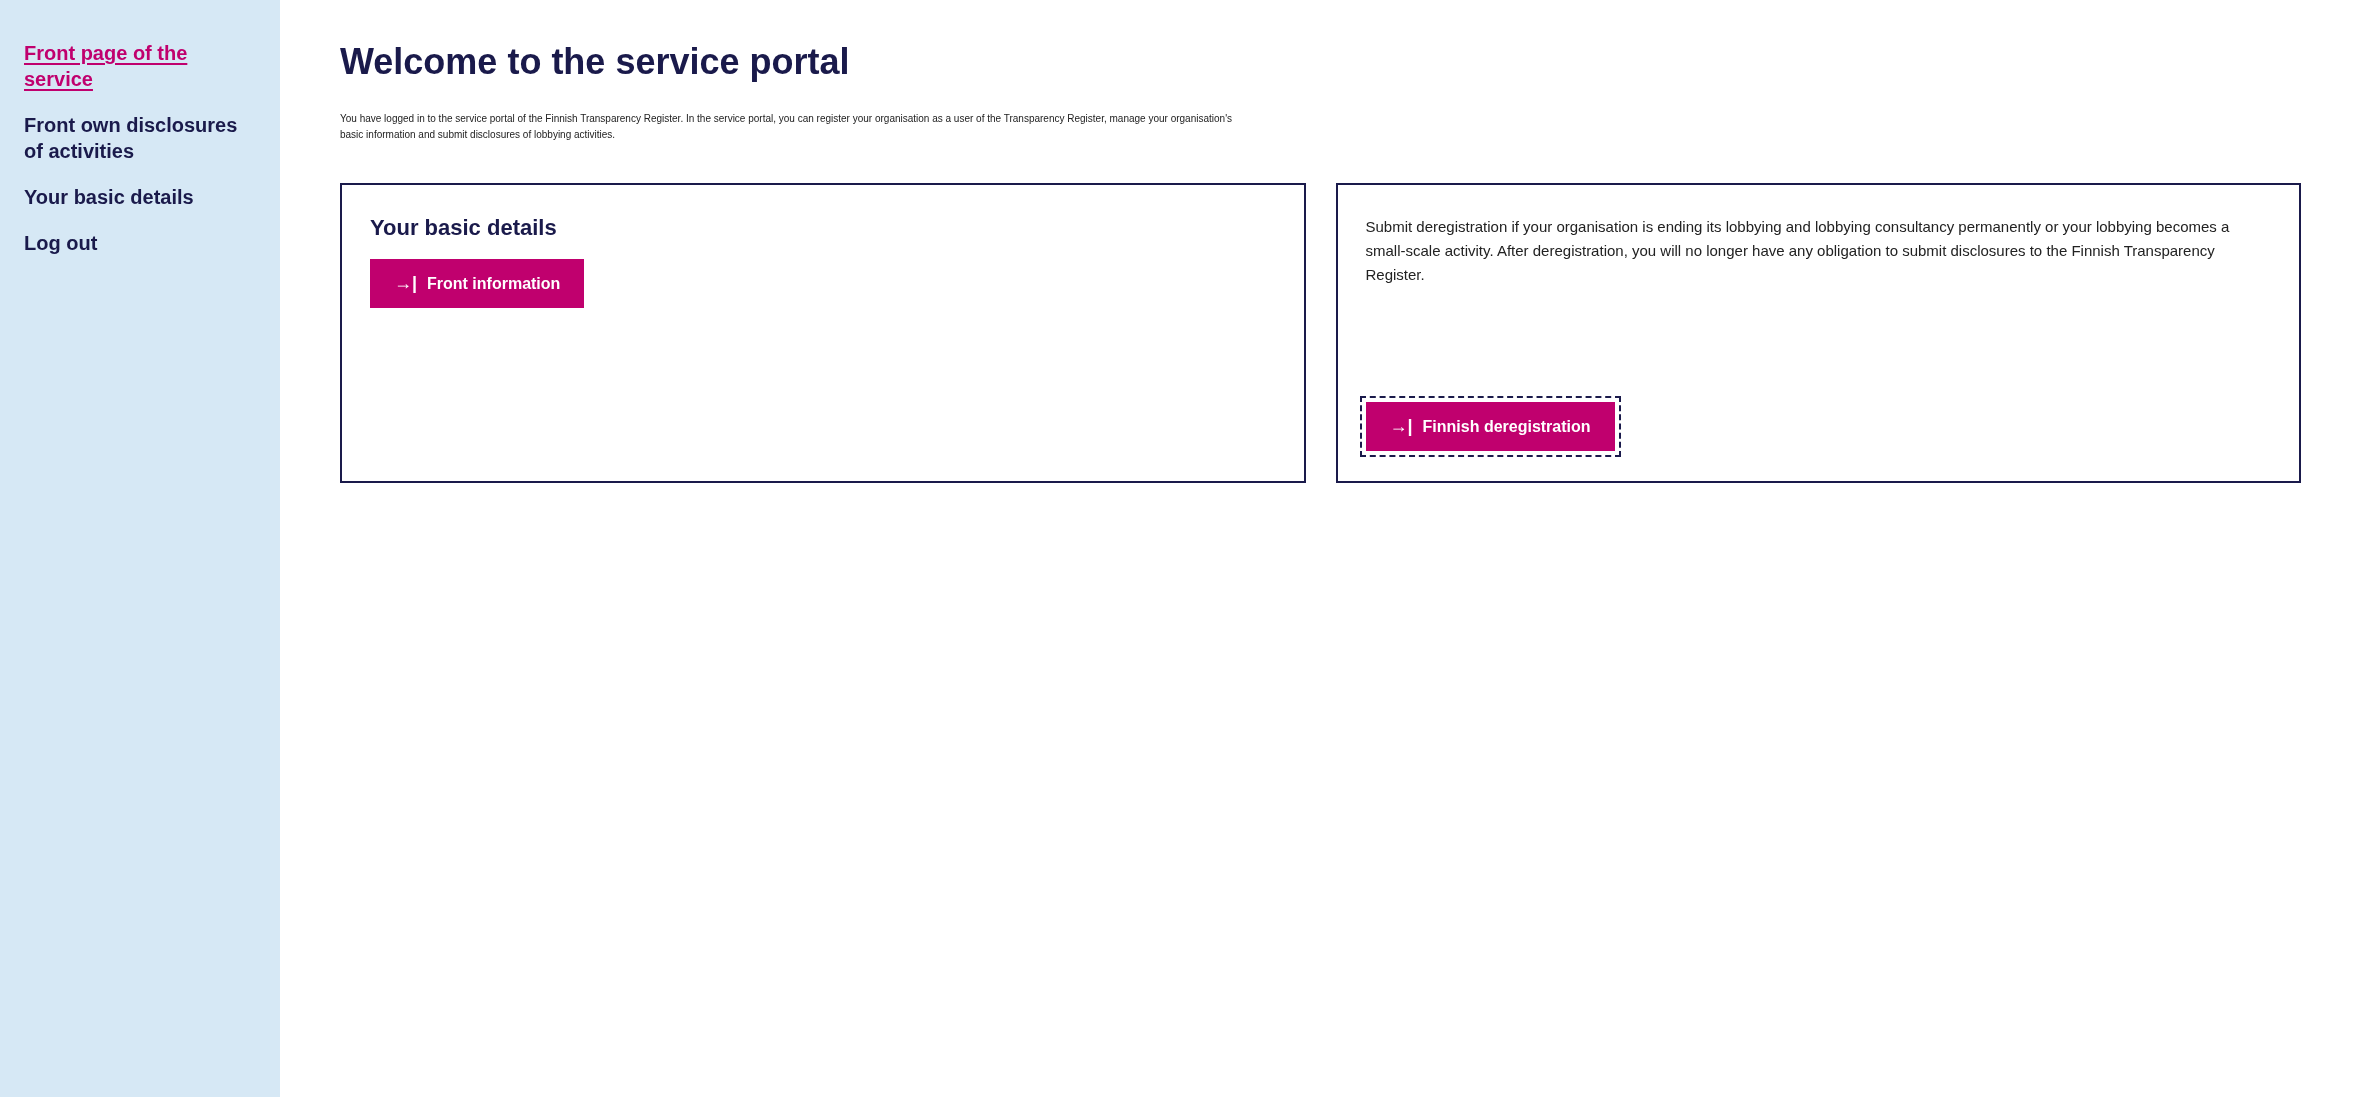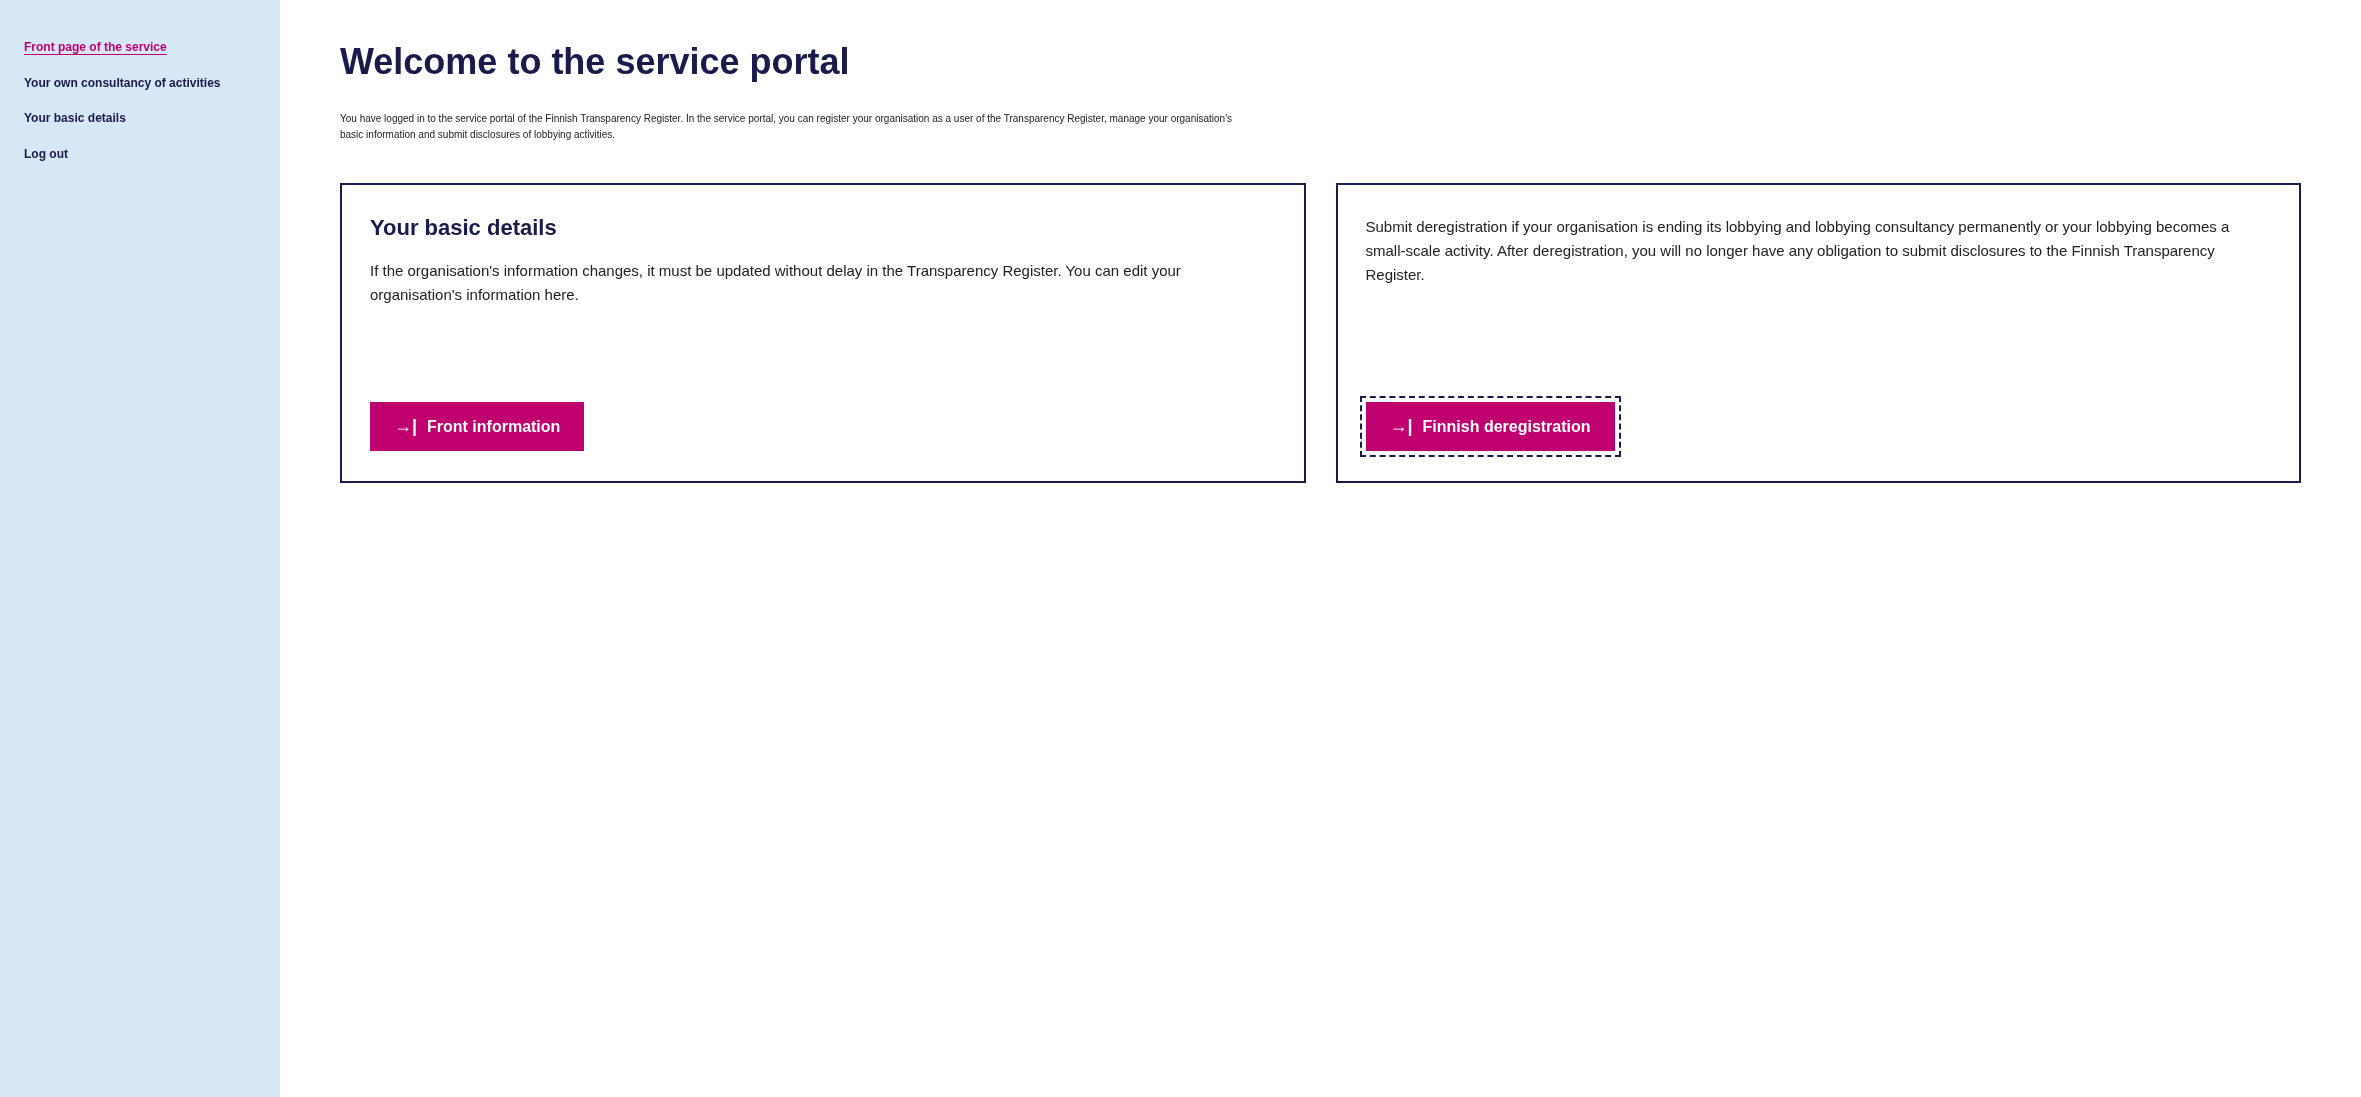--- a/index.html
+++ b/index.html
@@ -21,21 +21,21 @@
       background: #d6e8f5;
       padding: 30px 24px;
       display: flex;
       flex-direction: column;
       gap: 0;
     }
 
     .sidebar-item {
       display: block;
       padding: 10px 0;
-      font-size: 12px;
+      font-size: 20px;
       font-weight: 700;
       color: #1a1a4b;
       text-decoration: none;
       cursor: pointer;
       line-height: 1.3;
     }
 
     .sidebar-item.active {
       color: #c0006e;
       text-decoration: underline;
@@ -133,35 +133,34 @@
       bottom: -6px;
       border: 2.5px dashed #1a1a4b;
       pointer-events: none;
     }
   </style>
 </head>
 <body>
 
 <nav class="sidebar">
   <a class="sidebar-item active">Front page of the service</a>
-  <a class="sidebar-item">Your own consultancy of activities</a>
+  <a class="sidebar-item">Front own disclosures of activities</a>
   <a class="sidebar-item">Your basic details</a>
   <a class="sidebar-item">Log out</a>
 </nav>
 
 <main class="main-content">
   <h1 class="page-title">Welcome to the service portal</h1>
 
   <p class="intro-text">You have logged in to the service portal of the Finnish Transparency Register. In the service portal, you can register your organisation as a user of the Transparency Register, manage your organisation's basic information and submit disclosures of lobbying activities.</p>
 
   <div class="cards-row">
 
     <div class="card">
       <h2 class="card-title">Your basic details</h2>
-      <p class="card-text">If the organisation's information changes, it must be updated without delay in the Transparency Register. You can edit your organisation's information here.</p>
       <button class="btn-primary">
         <span class="btn-arrow">→|</span>
         <span>Front information</span>
       </button>
     </div>
 
     <div class="card deregistration-card">
       <p class="card-text">Submit deregistration if your organisation is ending its lobbying and lobbying consultancy permanently or your lobbying becomes a small-scale activity. After deregistration, you will no longer have any obligation to submit disclosures to the Finnish Transparency Register.</p>
       <div class="btn-deregister-wrapper">
         <div class="btn-deregister-focus"></div>

